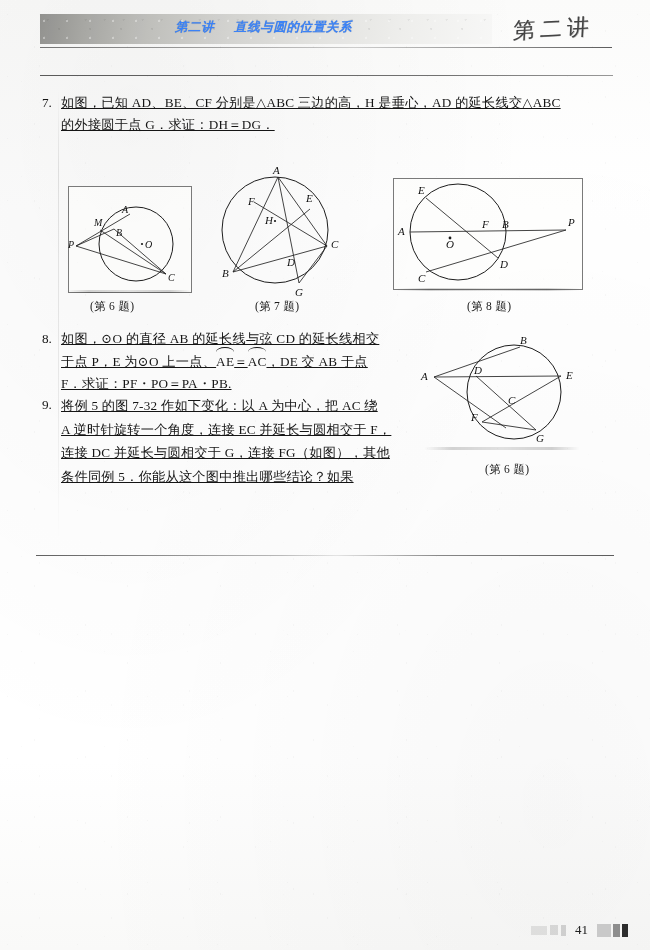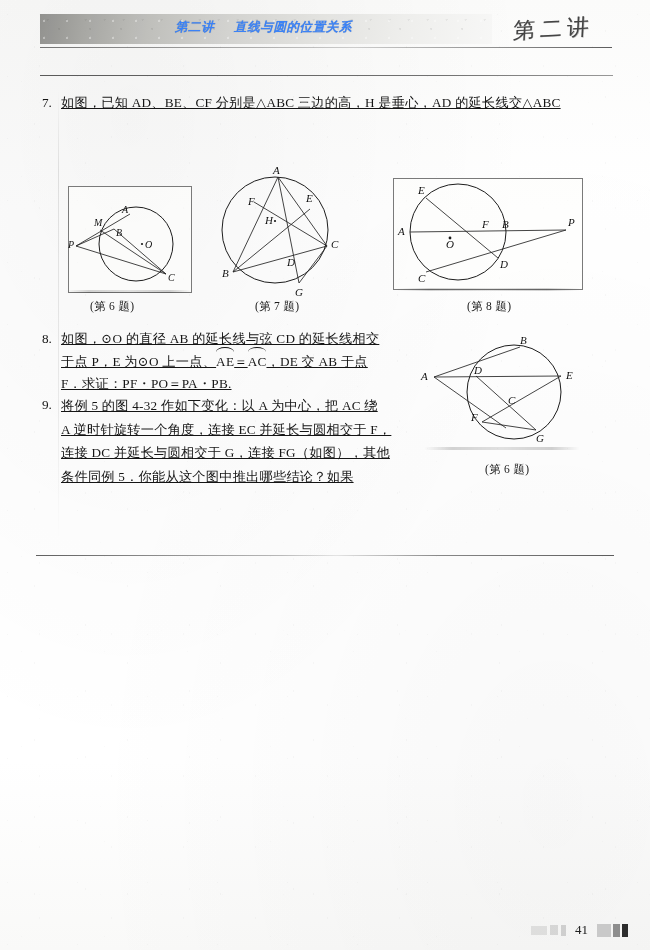--- a/index.html
+++ b/index.html
@@ -258,20 +258,21 @@
   <div class="header-brush">第二讲</div>
   <div class="header-rule"></div>
 </div>
 
 <div class="hr-top"></div>
 
 <div class="prob p7">
   <span class="num">7.</span>
   <span class="body">
     <span class="ln">如图，已知 AD、BE、CF 分别是△ABC 三边的高，H 是垂心，AD 的延长线交△ABC</span>
+    <span class="ln">的外接圆于点 G．求证：DH＝DG．</span>
   </span>
 </div>
 
 <div class="figbox f6"></div>
 <div class="smudge sm6"></div>
 <svg class="fig-svg s6" width="140" height="120">
   <circle class="stroke" cx="72" cy="62" r="37"></circle>
 
   <path class="stroke-thin" d="M 12 64 L 66 32"></path>
   <path class="stroke-thin" d="M 12 64 L 102 92"></path>
@@ -362,21 +363,21 @@
   <text class="lbl" x="150" y="49">E</text>
   <text class="lbl" x="92" y="74">C</text>
   <text class="lbl" x="55" y="91">F</text>
   <text class="lbl" x="120" y="112">G</text>
 </svg>
 <div class="figcap f9cap">(第 6 题)</div>
 
 <div class="prob p9">
   <span class="num">9.</span>
   <span class="body">
-    <span class="ln">将例 5 的图 4-32 作如下变化：以 A 为中心，把 AC 绕</span>
+    <span class="ln">将例 5 的图 7-32 作如下变化：以 A 为中心，把 AC 绕</span>
     <span class="ln">A 逆时针旋转一个角度，连接 EC 并延长与圆相交于 F，</span>
     <span class="ln">连接 DC 并延长与圆相交于 G，连接 FG（如图），其他</span>
     <span class="ln">条件同例 5．你能从这个图中推出哪些结论？如果</span>
   </span>
 </div>
 
 <div class="hr-bottom"></div>
 
 <div class="footer">
   <span class="foot-marks">

